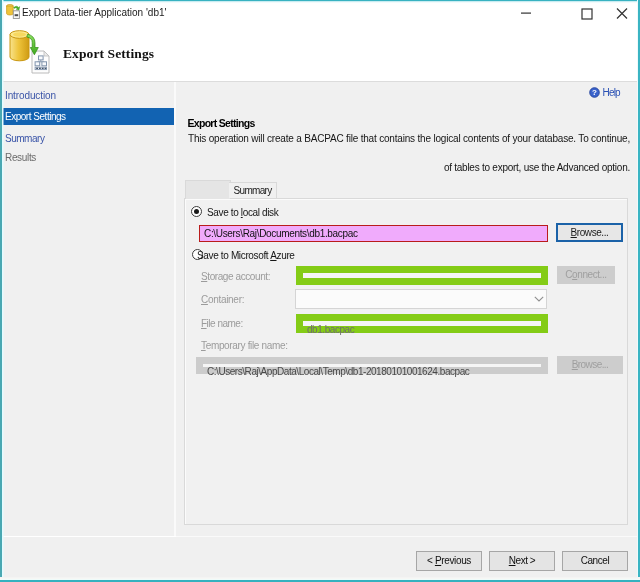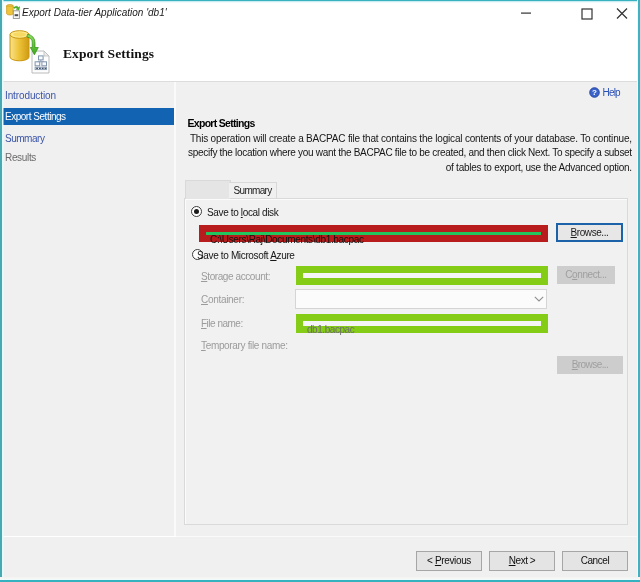--- a/index.html
+++ b/index.html
@@ -6,21 +6,21 @@
 html,body { width:640px; height:582px; }
 body { font-family:"Liberation Sans", sans-serif; font-size:10px; color:#1b1b1b; background:#fff; overflow:hidden; }
 #win { position:relative; width:640px; height:582px; background:#fff; }
 .abs { position:absolute; }
 
 .b-top { left:0; top:0; width:640px; height:1px; background:#38b2c1; box-shadow:0 1px 0 #c9ecf1, 0 2px 0 #f2fbfc; }
 .b-left { left:0; top:0; width:1.5px; height:582px; background:#49a8b2; box-shadow:1.5px 0 0 #e4fbff; }
 .b-right { right:0; top:0; width:2px; height:582px; background:#3ab4c3; box-shadow:-1px 0 0 #eefafb; }
 .b-bottom { left:0; bottom:0; width:640px; height:2px; background:#35b1bf; box-shadow:0 -1px 0 #effbfa, 0 -2px 0 #f6f7f5, 0 -3px 0 #f4f4f3; }
 
-#title-text { left:22px; top:7px; font-size:10px; letter-spacing:0px; color:#1a1a1a;font-style:italic; }
+#title-text { left:22px; top:7px; font-size:10px; letter-spacing:0px; color:#1a1a1a; }
 
 #hdr-title { left:63px; top:45.5px; font-family:"Liberation Serif", serif; font-size:13.5px; font-weight:bold; letter-spacing:0.1px; color:#111; }
 #hdr-sep { left:0px; top:81px; width:640px; height:1px; background:#dcdcdc; }
 
 #bodybg { left:2px; top:82px; width:636px; height:454px; background:#f0f0f0; }
 #side-sep { left:174px; top:82px; width:2px; height:454px; background:#fafafa; }
 .nav { left:5px; width:160px; height:14px; font-size:10px; }
 .nav.link { color:#3b55a8; }
 #nav-sel { left:2px; top:108px; width:172px; height:17px; background:#1263b2; }
 #nav-sel span { position:absolute; left:3px; top:2.5px; color:#fff; font-size:10px; letter-spacing:-0.48px; }
@@ -33,21 +33,21 @@
 
 #tab1 { left:185px; top:180px; width:44px; height:19px; background:#e5e5e5; border:1px solid #d9d9d9; border-bottom:none; text-align:center; line-height:18px; letter-spacing:-0.6px;padding-left:44px; }
 #tab2 { left:229px; top:182px; width:48px; height:16px; background:#f0f0f0; border:1px solid #d9d9d9; border-bottom:none; border-left:none; text-align:center; line-height:16px; letter-spacing:-0.7px; }
 #panel { left:184px; top:198px; width:444px; height:327px; background:#f1f1f1; border:1px solid #d9d9d9; box-shadow:inset 1px 1px 0 #fbfbfb; }
 
 .radio { width:11px; height:11px; border-radius:50%; background:#fff; border:1px solid #3c3c3c; }
 .radio .dot { position:absolute; left:2px; top:2px; width:5px; height:5px; border-radius:50%; background:#1a1a1a; }
 .rlabel { font-size:10px; letter-spacing:-0.2px; color:#161616; }
 u { text-decoration:underline; }
 
-.tfield { background:#22c55e; border:7px solid #b91c1c; font-size:10px; letter-spacing:-0.2px; color:#111; }
+.tfield { background:#f0abfc; border:1px solid #b91c1c; font-size:10px; letter-spacing:-0.2px; color:#111; }
 .dfield { background:#f5f5f5; border:7px solid #84cc16; font-size:10px; letter-spacing:-0.2px; color:#6e6e6e; }
 .dlabel { color:#9b9b9b; font-size:10px; letter-spacing:-0.35px; }
 .dbtn { background:#cdcdcd; color:#9f9f9f; font-size:10px; letter-spacing:-0.3px; text-align:center; }
 
 #foot-sep { left:176px; top:536px; width:461px; height:1px; background:#fafafa; }
 #footbg { left:2px; top:537px; width:636px; height:40px; background:#f0f0f0; }
 .fbtn { width:66px; height:20px; background:#e4e4e4; border:1px solid #a6a6a6; font-size:10px; letter-spacing:-0.3px; text-align:center; line-height:18px; color:#111; }
 </style>
 </head>
 <body>
@@ -106,21 +106,21 @@
   <span class="abs nav" style="top:152px;color:#6b6b6b;letter-spacing:-0.33px">Results</span>
   <span class="abs nav link" style="top:132.5px;letter-spacing:-0.48px">Summary</span>
 
   <svg class="abs" style="left:589px;top:86.5px" width="11" height="11" viewBox="0 0 11 11">
     <circle cx="5.5" cy="5.5" r="4.8" fill="#3a63cc" stroke="#24439c" stroke-width="0.9"></circle>
     <text x="5.5" y="8.4" font-size="8" font-weight="bold" fill="#fff" text-anchor="middle" font-family="Liberation Sans">?</text>
   </svg>
   <span class="abs" style="left:602.5px;top:87px;color:#2950b4;font-size:10px;letter-spacing:-0.8px">Help</span>
 
   <span class="abs" id="c-head">Export Settings</span>
-  <div class="abs" id="c-para"><span class="l1">This operation will create a BACPAC file that contains the logical contents of your database. To continue,</span><br><span class="l2">specify the location where you want the BACPAC file to be created, and then click Next. To specify a subset</span><br><span class="l3">of tables to export, use the Advanced option.</span></div>
+  <div class="abs" id="c-para"><span class="l1">This operation will create a BACPAC file that contains the logical contents of your database. To continue,</span><br><br><span class="l3">of tables to export, use the Advanced option.</span></div>
 
   <div class="abs" id="panel"></div>
   <div class="abs" id="tab1">Settings</div>
   <div class="abs" id="tab2">Summary</div>
 
   <div class="abs radio" style="left:191px;top:206px">
       <div class="dot"></div>
     </div>
   <span class="abs rlabel" style="left:207px;top:206.5px;letter-spacing:-0.36px">Save to <u>l</u>ocal disk</span>
   <div class="abs tfield" style="left:199px;top:225px;width:349px;height:17px;line-height:15px;padding-left:4px;letter-spacing:-0.33px">C:\Users\Raj\Documents\db1.bacpac</div>
@@ -131,20 +131,21 @@
   <div class="abs dfield" style="left:296px;top:266px;width:252px;height:19px"></div>
   <div class="abs dbtn" style="left:557px;top:266px;width:58px;height:18px;line-height:18px;letter-spacing:-0.42px">C<u>o</u>nnect...</div>
   <span class="abs dlabel" style="left:201px;top:294px;letter-spacing:-0.3px"><u>C</u>ontainer:</span>
   <div class="abs" style="left:295px;top:289px;width:252px;height:20px;background:#fbfbfb;border:1px solid #d5d5d5"></div>
   <svg class="abs" style="left:534px;top:296px" width="10" height="6" viewBox="0 0 10 6">
       <path d="M0.8 0.8 L5 5 L9.2 0.8" fill="none" stroke="#909090" stroke-width="1.1"></path>
     </svg>
   <span class="abs dlabel" style="left:201px;top:318px;letter-spacing:-0.5px"><u>F</u>ile name:</span>
   <div class="abs dfield" style="left:296px;top:314px;width:252px;height:19px;line-height:17px;padding-left:4px;letter-spacing:-0.45px">db1.bacpac</div>
   <span class="abs dlabel" style="left:201px;top:339.5px;letter-spacing:-0.34px"><u>T</u>emporary file name:</span>
+  <div class="abs dfield" style="left:196px;top:357px;width:352px;height:17px;line-height:15px;padding-left:4px;color:#4a4a4a;border-color:#cccccc;letter-spacing:-0.45px">C:\Users\Raj\AppData\Local\Temp\db1-20180101001624.bacpac</div>
   <div class="abs dbtn" style="left:557px;top:356px;width:66px;height:18px;line-height:18px;letter-spacing:-0.57px"><u>B</u>rowse...</div>
 
   <div class="abs" id="foot-sep"></div>
   <div class="abs" id="footbg"></div>
   <div class="abs fbtn" style="left:416px;top:551px;letter-spacing:-0.35px">&lt; <u>P</u>revious</div>
   <div class="abs fbtn" style="left:489px;top:551px;letter-spacing:-0.45px"><u>N</u>ext &gt;</div>
   <div class="abs fbtn" style="left:562px;top:551px;letter-spacing:-0.4px">Cancel</div>
 
   <div class="abs b-top"></div>
   <div class="abs b-left"></div>

